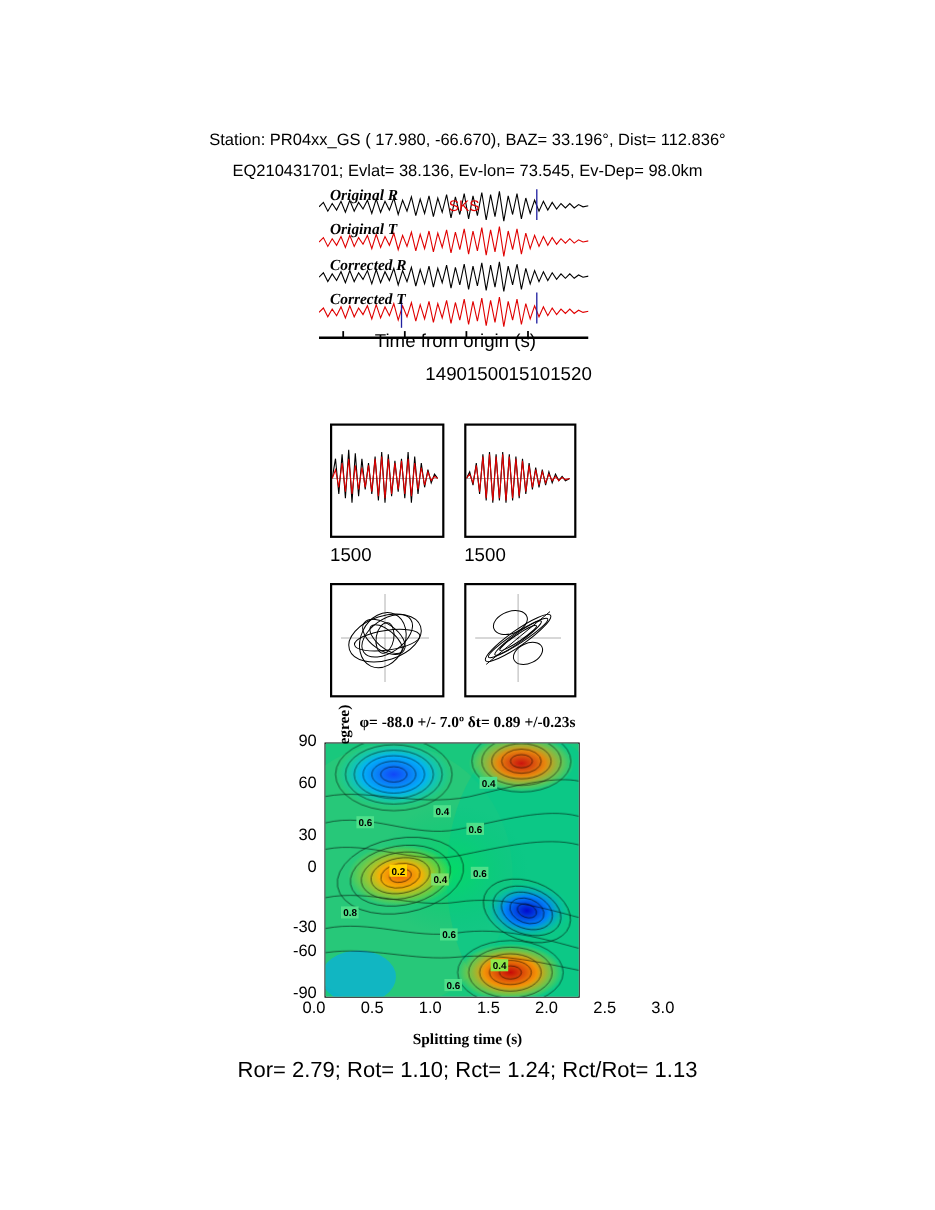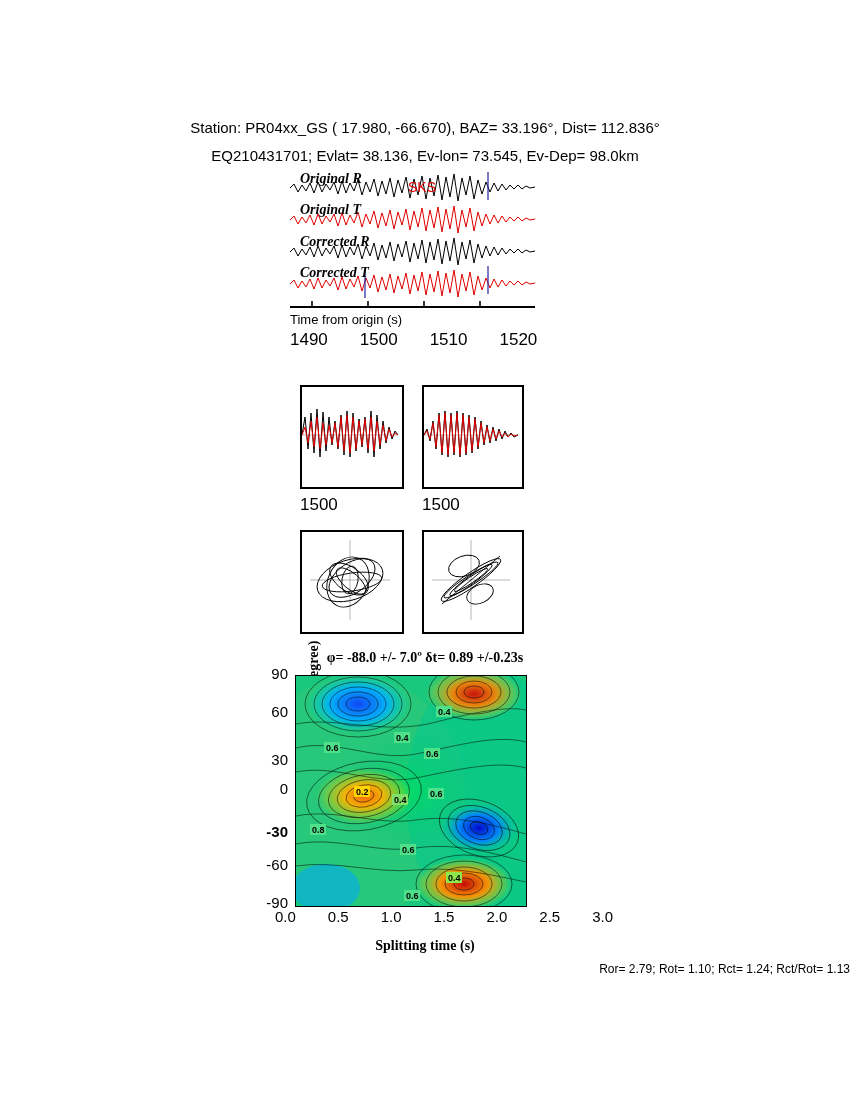--- a/index.html
+++ b/index.html
@@ -15,22 +15,22 @@
   
   #wavepanel{position:absolute;left:290px;top:170px;width:245px;height:140px;}
   #wavepanel svg{display:block;}
   .wlabel{position:absolute;font-weight:bold;font-size:14px;font-family:"Liberation Serif",serif;font-style:italic;}
   #lab-or{left:300px;top:171px;}
   #lab-ot{left:300px;top:202px;}
   #lab-cr{left:300px;top:234px;}
   #lab-ct{left:300px;top:265px;}
   #sks{position:absolute;left:408px;top:167px;color:#e00000;font-size:14px;margin-top:12px;}
 
-  #axislabel{position:absolute;left:290px;top:312px;width:248px;text-align:left;font-size:13px;}
-  #ticklabels{position:absolute;left:290px;top:330px;width:248px;font-size:17px;display:flex;justify-content:flex-start;gap:32px;}
+  #axislabel{position:absolute;left:290px;top:300px;width:248px;text-align:center;font-size:17px;}
+  #ticklabels{position:absolute;left:290px;top:330px;width:248px;font-size:17px;display:flex;justify-content:flex-end;}
 
   
   .sbox{position:absolute;border:2px solid #000;background:#fff;}
   #box-tl{left:300px;top:385px;width:100px;height:100px;}
   #box-tr{left:422px;top:385px;width:98px;height:100px;}
   #box-bl{left:300px;top:530px;width:100px;height:100px;}
   #box-br{left:422px;top:530px;width:98px;height:100px;}
   .sboxlab{position:absolute;font-size:17px;}
   #lab-tl{left:300px;top:495px;}
   #lab-tr{left:422px;top:495px;}
@@ -38,21 +38,21 @@
   
   #phitext{position:absolute;top:650px;width:100%;text-align:center;font-size:14px;font-weight:bold;font-family:"Liberation Serif",serif;}
   #contour{position:absolute;left:295px;top:675px;width:230px;height:230px;border:1px solid #000;}
   #ylab{position:absolute;left:224px;top:700px;width:180px;text-align:center;
         transform:rotate(-90deg);transform-origin:50% 50%;font-size:14px;font-weight:bold;
         font-family:"Liberation Serif",serif;}
   .ytick{position:absolute;right:0;font-size:15px;text-align:right;width:40px;}
   #yticks{position:absolute;left:248px;top:675px;width:40px;height:230px;}
   #xticks{position:absolute;left:275px;top:908px;width:270px;font-size:15px;display:flex;justify-content:space-between;gap:32px;}
   #xlab{position:absolute;top:938px;width:100%;text-align:center;font-size:14px;font-weight:bold;font-family:"Liberation Serif",serif;}
-  #footer{position:absolute;top:962px;width:100%;text-align:right;font-size:12px;}
+  #footer{position:absolute;top:962px;width:100%;text-align:center;font-size:20px;}
 </style>
 </head>
 <body>
 
 <div class="hdr" id="hdr1">Station: PR04xx_GS ( 17.980,  -66.670), BAZ=   33.196°, Dist=  112.836°</div>
 <div class="hdr" id="hdr2">EQ210431701; Evlat=  38.136, Ev-lon=  73.545, Ev-Dep= 98.0km</div>
 
 <div id="wavepanel">
   <svg width="245" height="140" viewBox="0 0 245 140">
     <g fill="none" stroke-width="1">
@@ -146,21 +146,21 @@
 </div>
 
 <div id="phitext">φ= -88.0 +/- 7.0º δt= 0.89 +/-0.23s</div>
 
 <div id="ylab">Fast direction (degree)</div>
 <div id="yticks">
   <div class="ytick" style="top:-10px;position:absolute;">90</div>
   <div class="ytick" style="top:28px;position:absolute;">60</div>
   <div class="ytick" style="top:76px;position:absolute;">30</div>
   <div class="ytick" style="top:105px;position:absolute;">0</div>
-  <div class="ytick" style="top:148px;position:absolute;font-weight:bold;">-30</div>
+  <div class="ytick" style="top:159px;position:absolute;">-30</div>
   <div class="ytick" style="top:181px;position:absolute;">-60</div>
   <div class="ytick" style="top:219px;position:absolute;">-90</div>
 </div>
 
 <div id="contour">
   <svg width="230" height="230" viewBox="0 0 230 230">
     <defs>
       <radialGradient id="gBlueTL" cx="50%" cy="50%" r="50%">
         <stop offset="0%" stop-color="#1040ff"></stop>
           <stop offset="55%" stop-color="#00b0ff"></stop>

